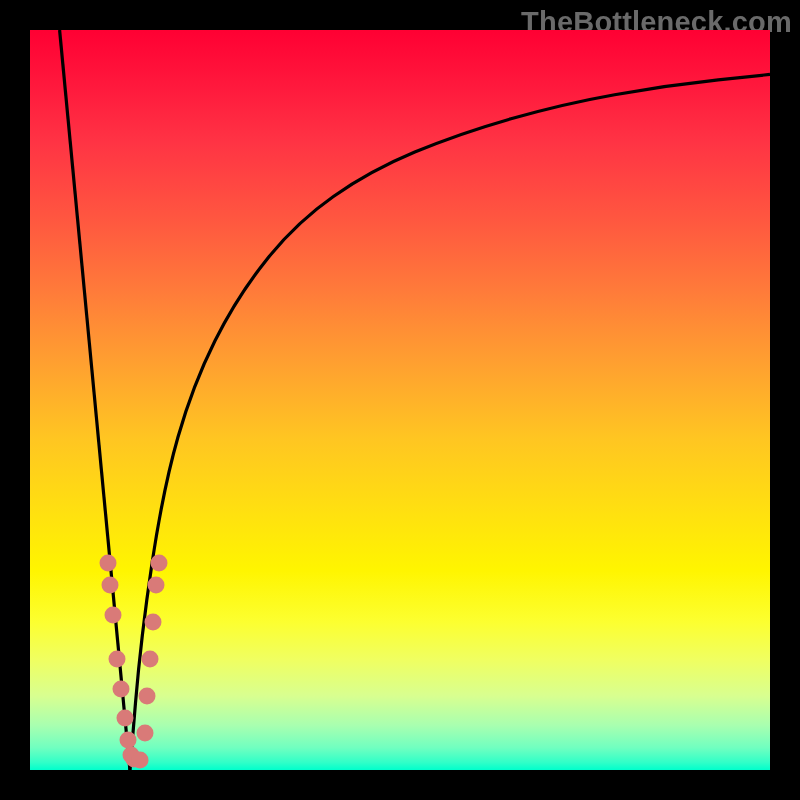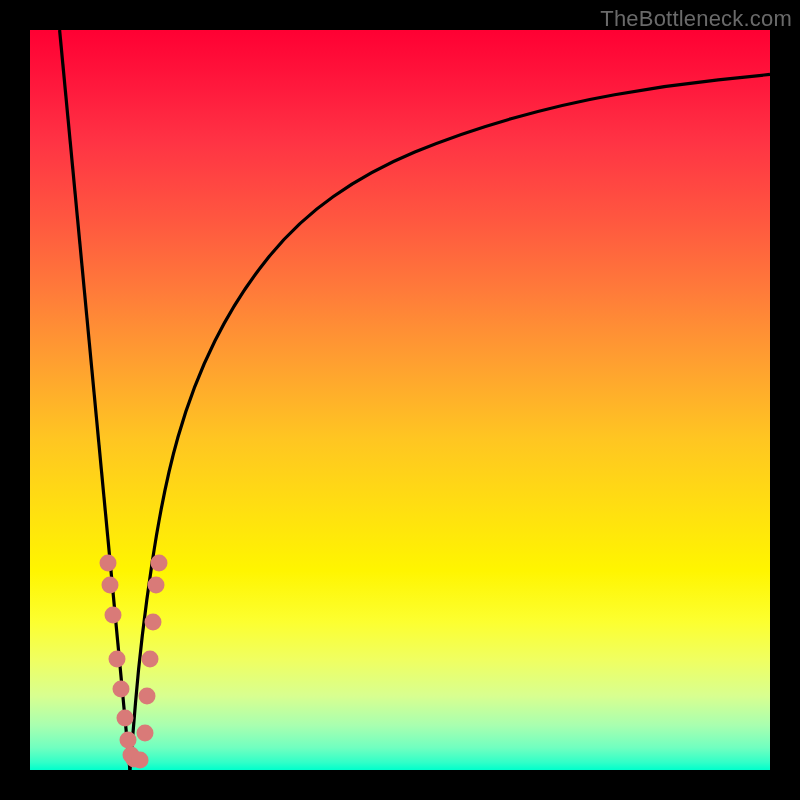--- a/index.html
+++ b/index.html
@@ -36,22 +36,22 @@
       #30ffc8 99%,
       #00ffcc 100%
     );
   }
   
   .watermark {
     position: absolute;
     top: 6px;
     right: 8px;
     font-family: Arial, Helvetica, sans-serif;
-    font-size: 22px;
-    font-weight: 400;
+    font-size: 29px;
+    font-weight: 700;
     color: #6a6a6a;
     letter-spacing: 0.2px;
   }
   
   svg.curves {
     position: absolute;
     left: 0;
     top: 0;
     width: 740px;
     height: 740px;

